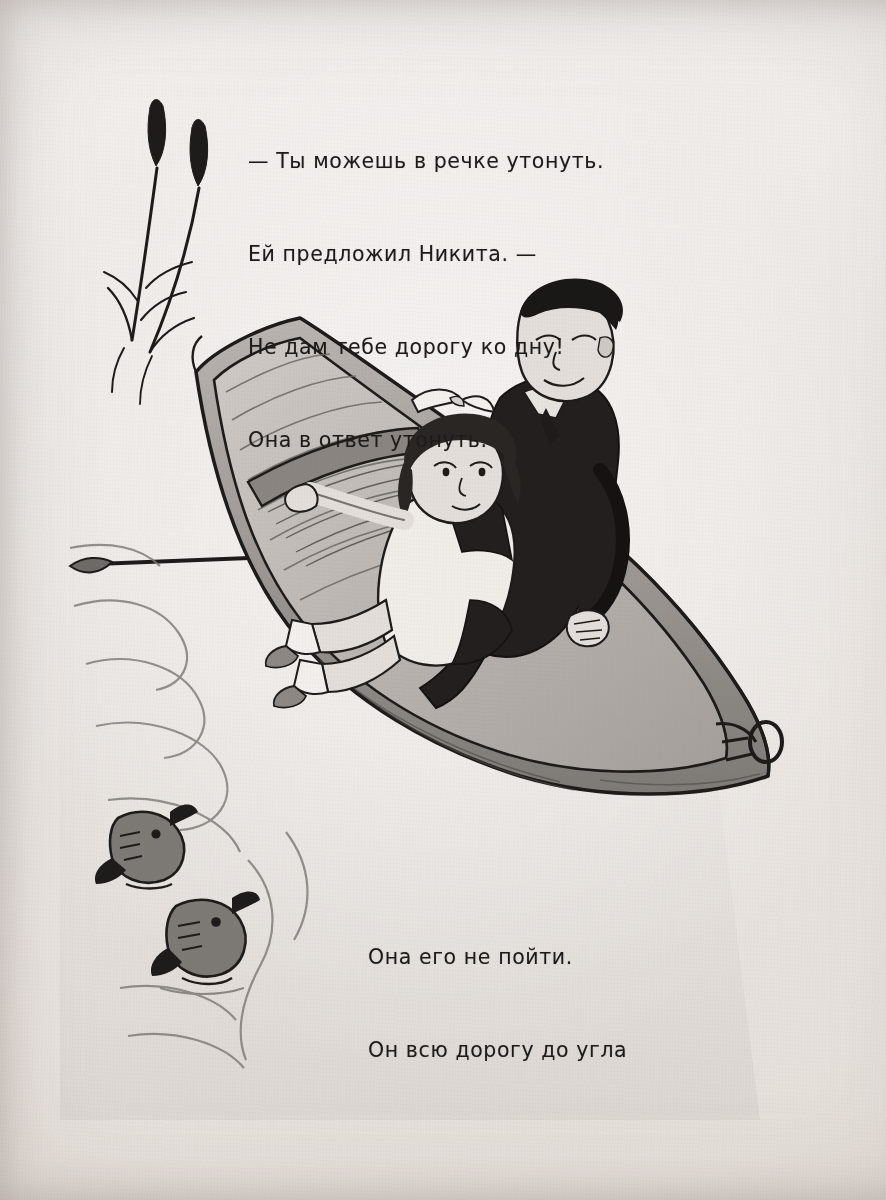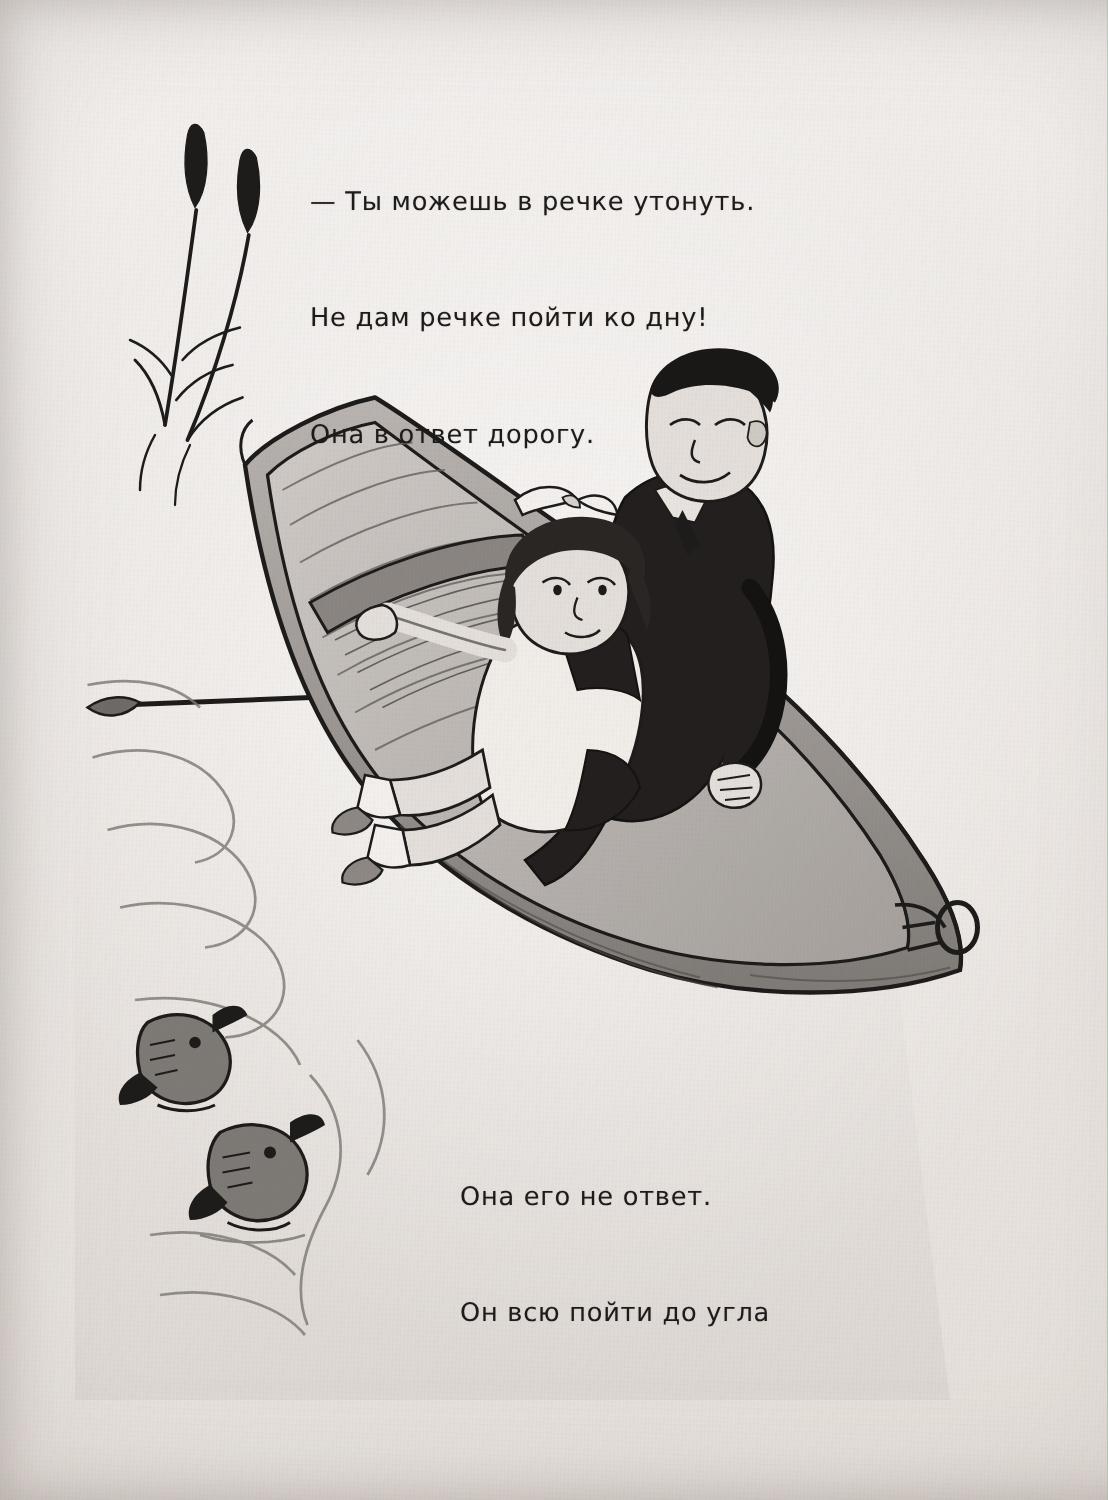--- a/index.html
+++ b/index.html
@@ -287,27 +287,28 @@
         <path d="M178 926 L 200 922"></path>
         <path d="M178 938 L 200 934"></path>
         <path d="M182 950 L 202 946"></path>
       </g>
       <path d="M160 988 C 186 996, 220 996, 244 988" fill="none" stroke="#8b8783" stroke-width="2"></path>
     </g>
   </svg>
 
   <div class="verse" id="verse-top">
     <span class="line">— Ты можешь в речке утонуть.</span>
-    <span class="line">Не дам речке пойти ко дну!</span>
-    <span class="line">Она в ответ дорогу.</span>
+    <span class="line">Ей предложил Никита. —</span>
+    <span class="line">Не дам тебе дорогу ко дну!</span>
+    <span class="line">Она в ответ утонуть.</span>
   </div>
 
   <div class="verse" id="verse-bottom">
-    <span class="line">Она его не ответ.</span>
-    <span class="line">Он всю пойти до угла</span>
+    <span class="line">Она его не пойти.</span>
+    <span class="line">Он всю дорогу до угла</span>
     
     
     
     
   </div>
 
   <div id="paper-grain"></div>
   <div id="edge-shadow"></div>
 </div>
 

